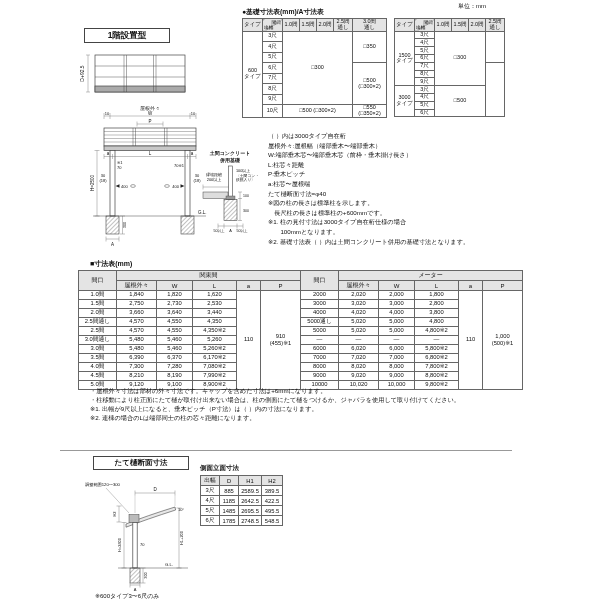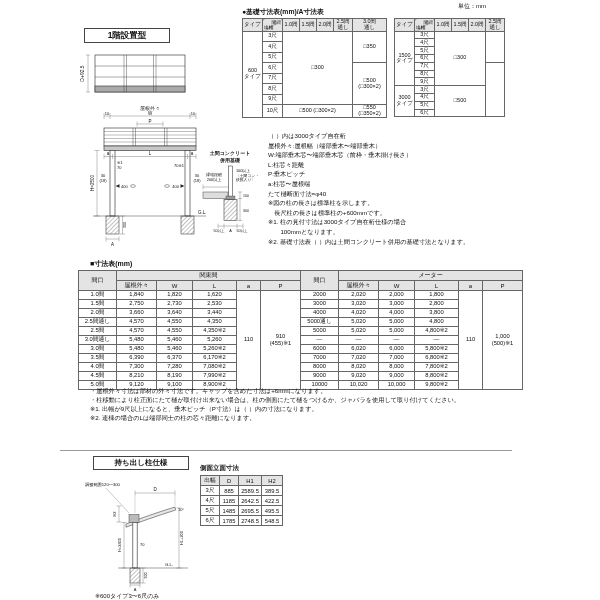--- a/index.html
+++ b/index.html
@@ -497,21 +497,21 @@
 
   <div id="dim-notes" class="abs">
     <div>・屋根外々寸法は部材の外々寸法です。キャップを含めた寸法は+6mmになります。</div>
     <div>・柱移動により柱正面にたて樋が取付け出来ない場合は、柱の側面にたて樋をつけるか、ジャバラを使用して取り付けてください。</div>
     <div>※1. 出幅が9尺以上になると、垂木ピッチ（P寸法）は（ ）内の寸法になります。</div>
     <div>※2. 連棟の場合のLは端部同士の柱の芯々距離になります。</div>
   </div>
 
   <div id="divider"></div>
 
-  <div id="box2" class="box">持ち出し柱仕様</div>
+  <div id="box2" class="box">たて樋断面寸法</div>
 
   <svg style="left:82px;top:476px" width="112" height="116" viewBox="0 0 112 116">
     <defs>
       <pattern id="h2p" width="3" height="3" patternUnits="userSpaceOnUse" patternTransform="rotate(45)">
         <line x1="0" y1="0" x2="0" y2="3" stroke="#666" stroke-width="0.8"></line>
       </pattern>
     </defs>
     <g>
       <text class="t42" x="3" y="10">調整範囲120〜300</text>
       <line x1="24" y1="12" x2="47" y2="37" stroke="#666" stroke-width="0.35"></line>

